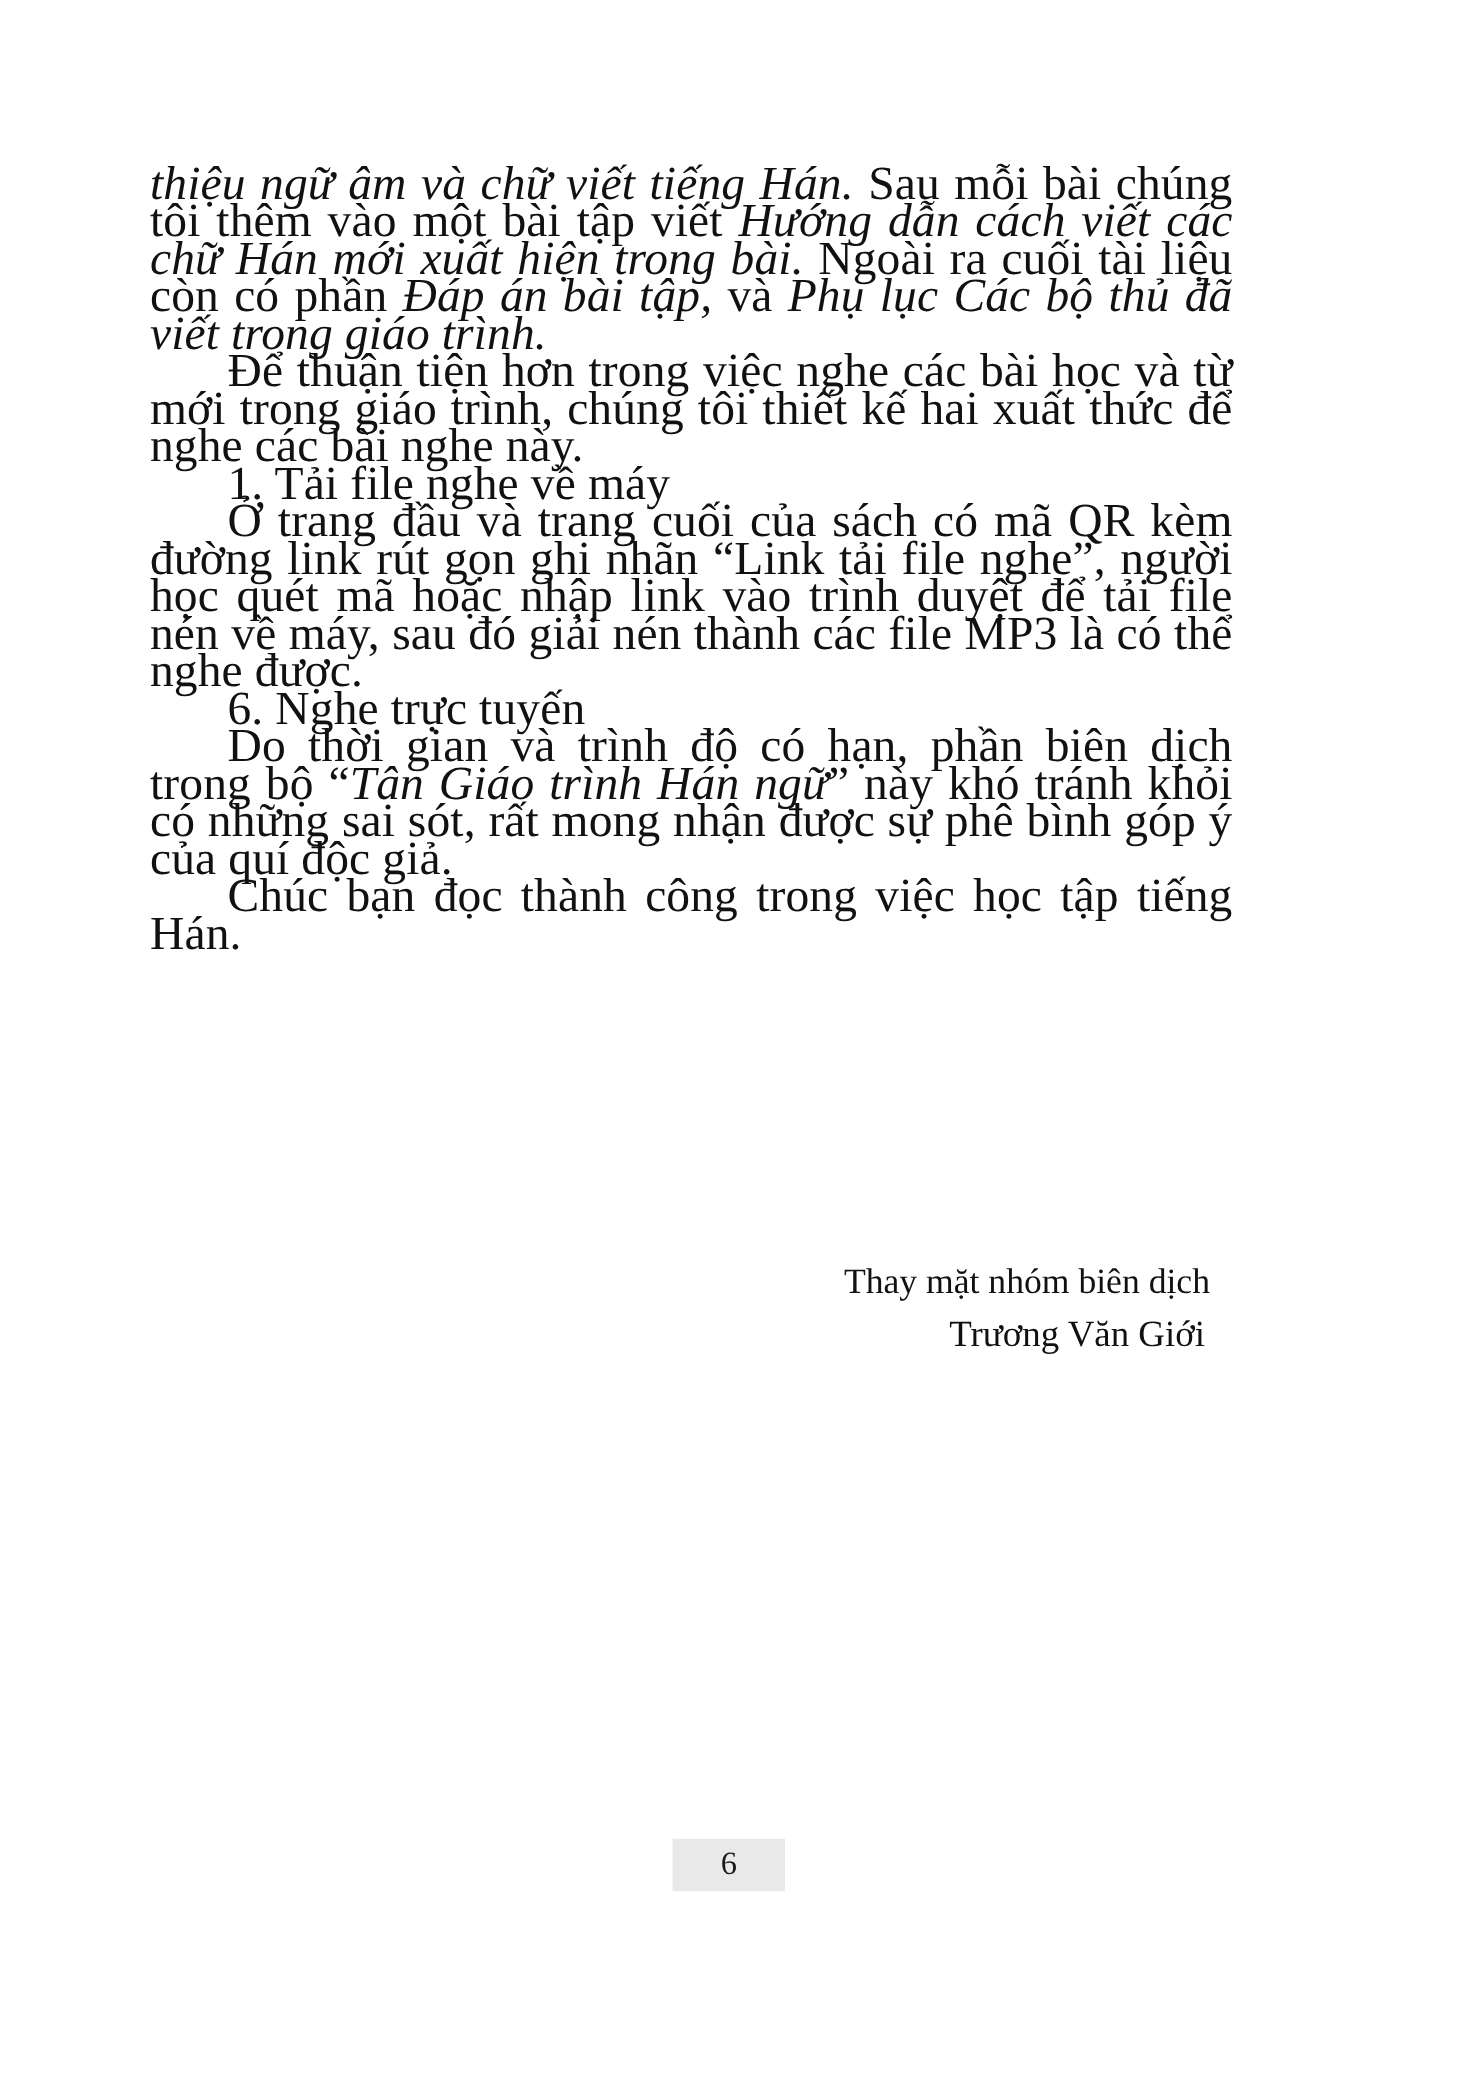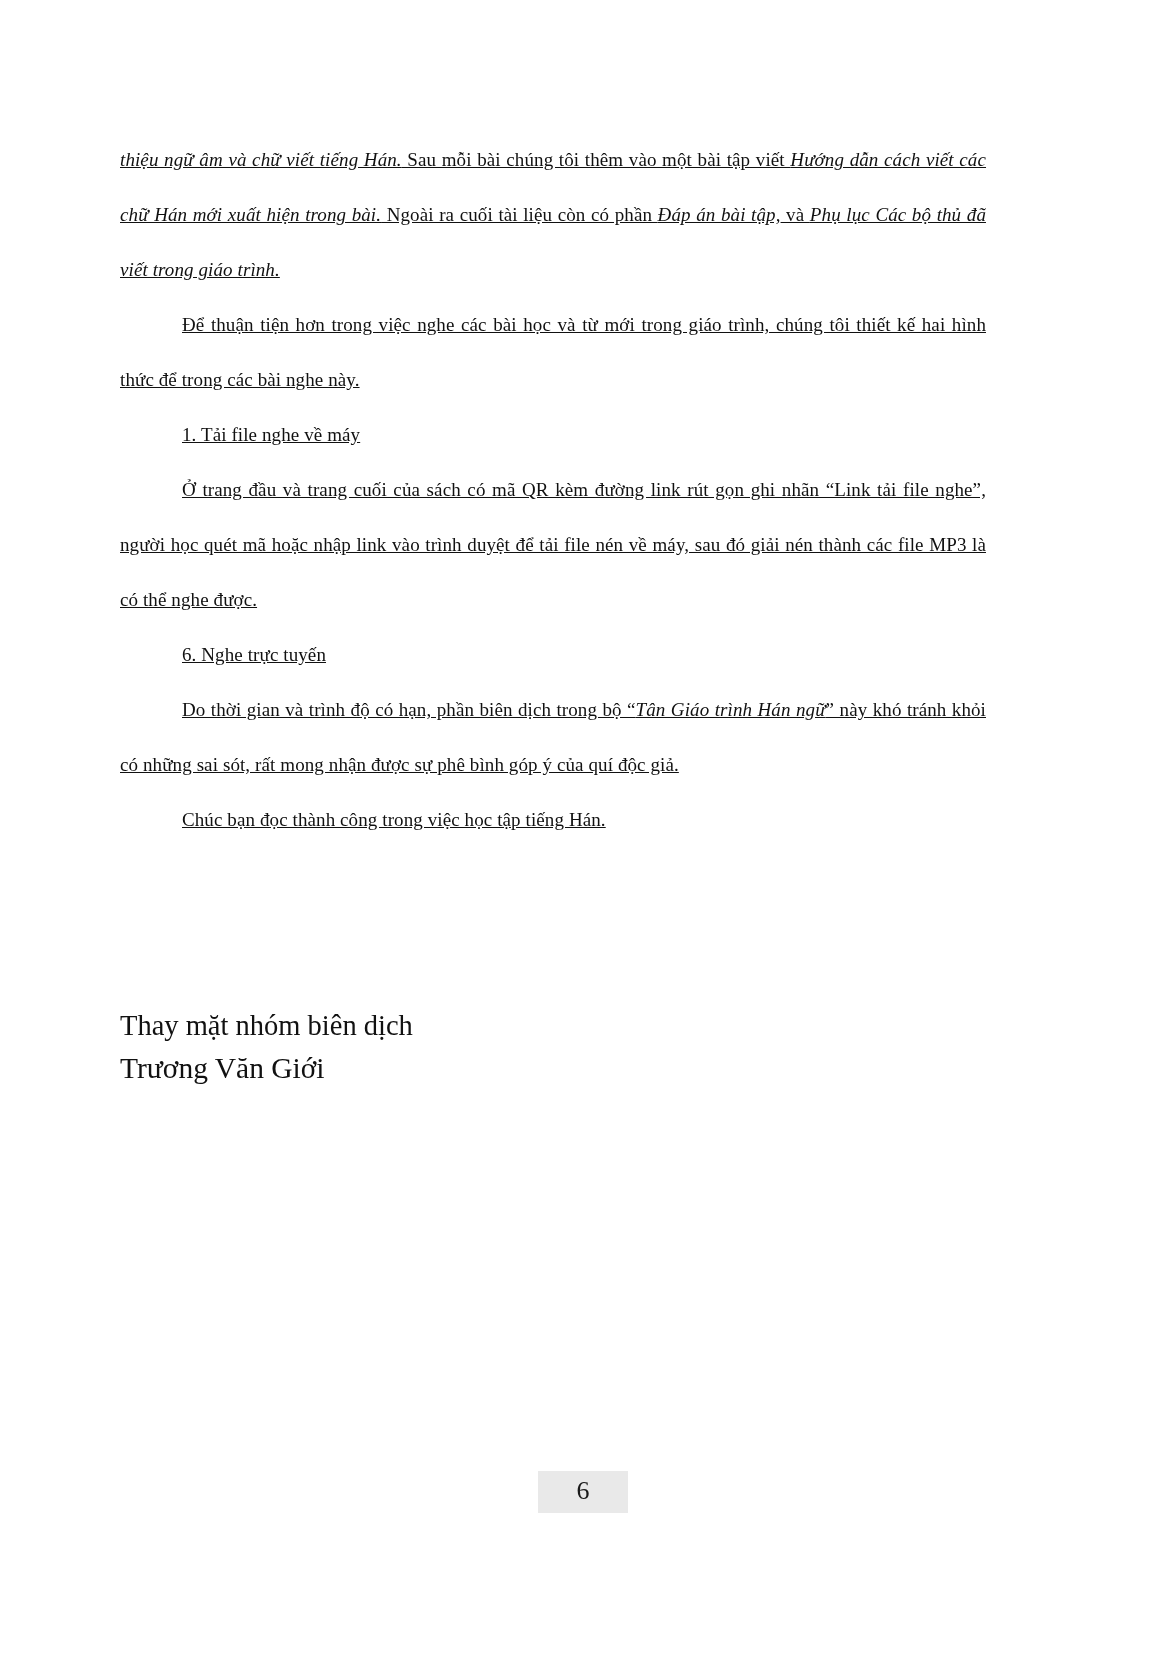--- a/index.html
+++ b/index.html
@@ -23,45 +23,45 @@
     height: 1662px;
     background: #ffffff;
   }
   .content {
     position: absolute;
     left: 120px;
     top: 132px;
     width: 866px;
   }
   .para {
-    font-size: 19px;
-    line-height: 55px;
+    font-size: 38px;
+    line-height: 30px;
     text-align: justify;
     text-justify: inter-word;
     margin: 0 0 0 0;
     letter-spacing: 0.1px;
-    text-decoration: underline;
   }
   .para + .para {
     margin-top: 0px;
   }
   .indent {
     text-indent: 62px;
   }
   .ital {
     font-style: italic;
   }
   .numbered {
     text-indent: 62px;
   }
   .signature-block {
     position: absolute;
     left: 120px;
     top: 1005px;
     width: 866px;
+    text-align: right;
   }
   .sig-line1 {
     font-size: 28.5px;
     line-height: 42px;
     padding-right: 18px;
   }
   .sig-line2 {
     font-size: 29.5px;
     line-height: 42px;
     font-weight: normal;
@@ -90,21 +90,21 @@
 
 <div class="page">
 
   <div class="content">
 
     <p class="para">
       <span class="ital">thiệu ngữ âm và chữ viết tiếng Hán.</span><span> Sau mỗi bài chúng tôi thêm vào một bài tập viết </span><span class="ital">Hướng dẫn cách viết các chữ Hán mới xuất hiện trong bài.</span><span> Ngoài ra cuối tài liệu còn có phần </span><span class="ital">Đáp án bài tập,</span><span> và </span><span class="ital">Phụ lục Các bộ thủ đã viết trong giáo trình.</span>
     </p>
 
     <p class="para indent">
-      <span>Để thuận tiện hơn trong việc nghe các bài học và từ mới trong giáo trình, chúng tôi thiết kế hai hình thức để trong các bài nghe này.</span>
+      <span>Để thuận tiện hơn trong việc nghe các bài học và từ mới trong giáo trình, chúng tôi thiết kế hai xuất thức để nghe các bài nghe này.</span>
     </p>
 
     <p class="para numbered">
       <span>1. Tải file nghe về máy</span>
     </p>
 
     <p class="para indent">
       <span>Ở trang đầu và trang cuối của sách có mã QR kèm đường link rút gọn ghi nhãn “Link tải file nghe”, người học quét mã hoặc nhập link vào trình duyệt để tải file nén về máy, sau đó giải nén thành các file MP3 là có thể nghe được.</span>
     </p>
 

